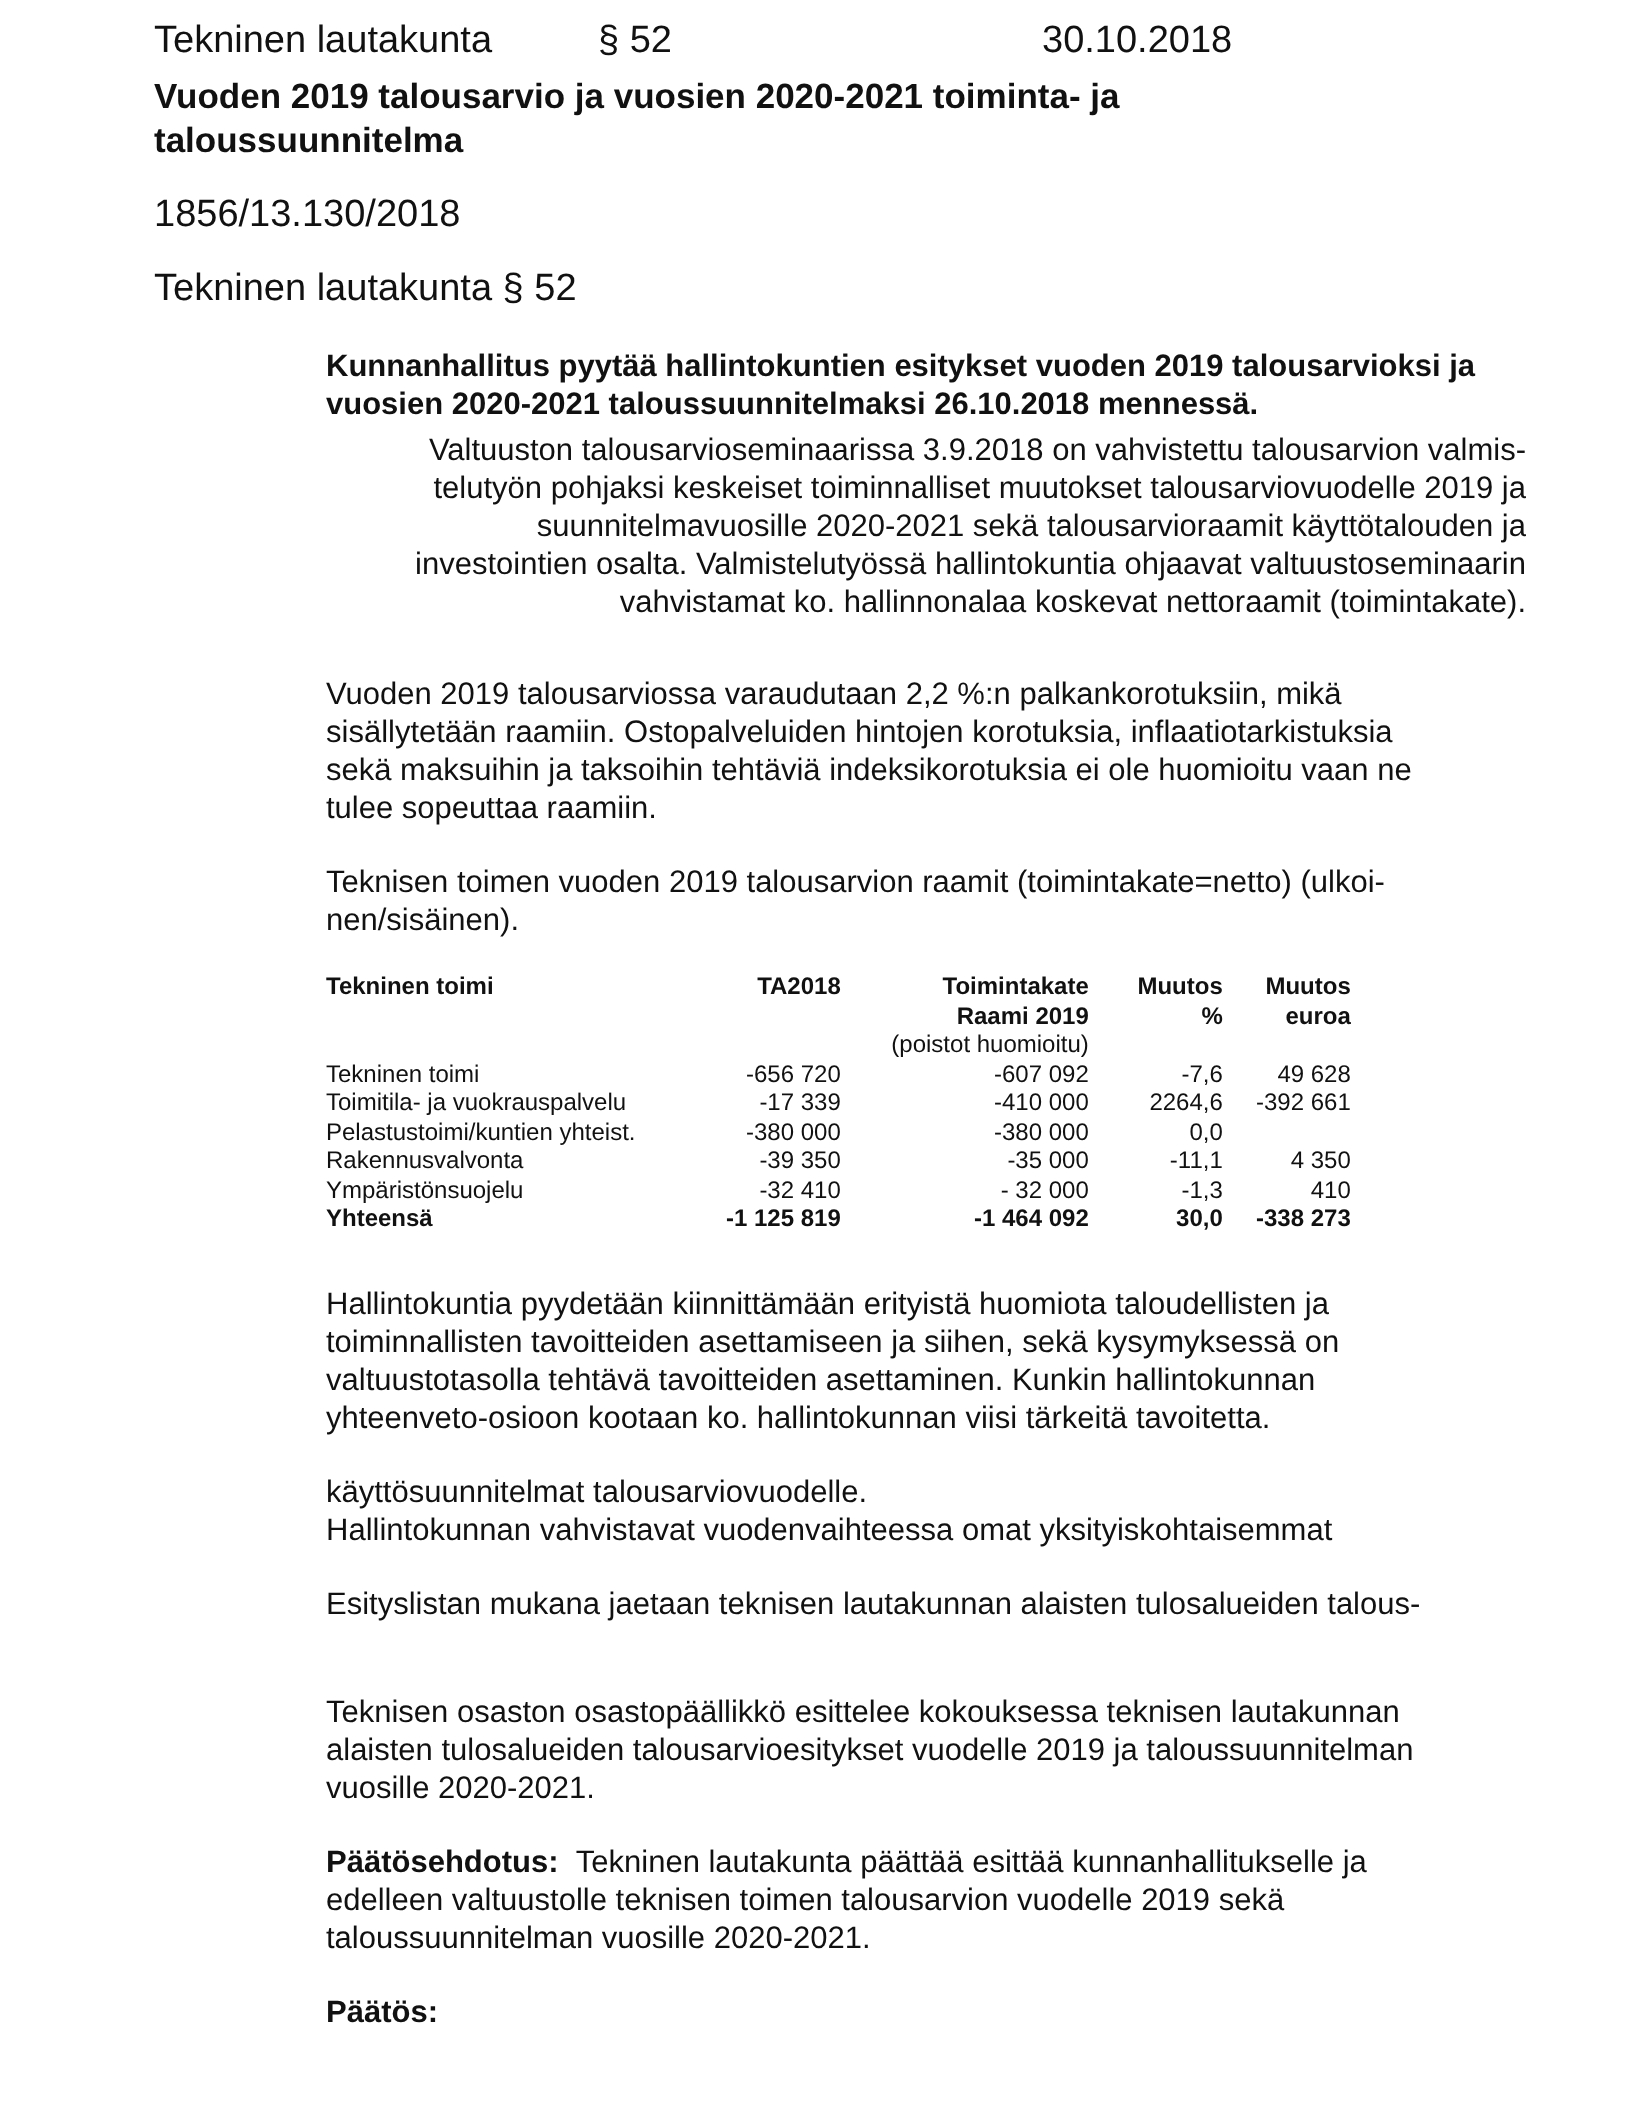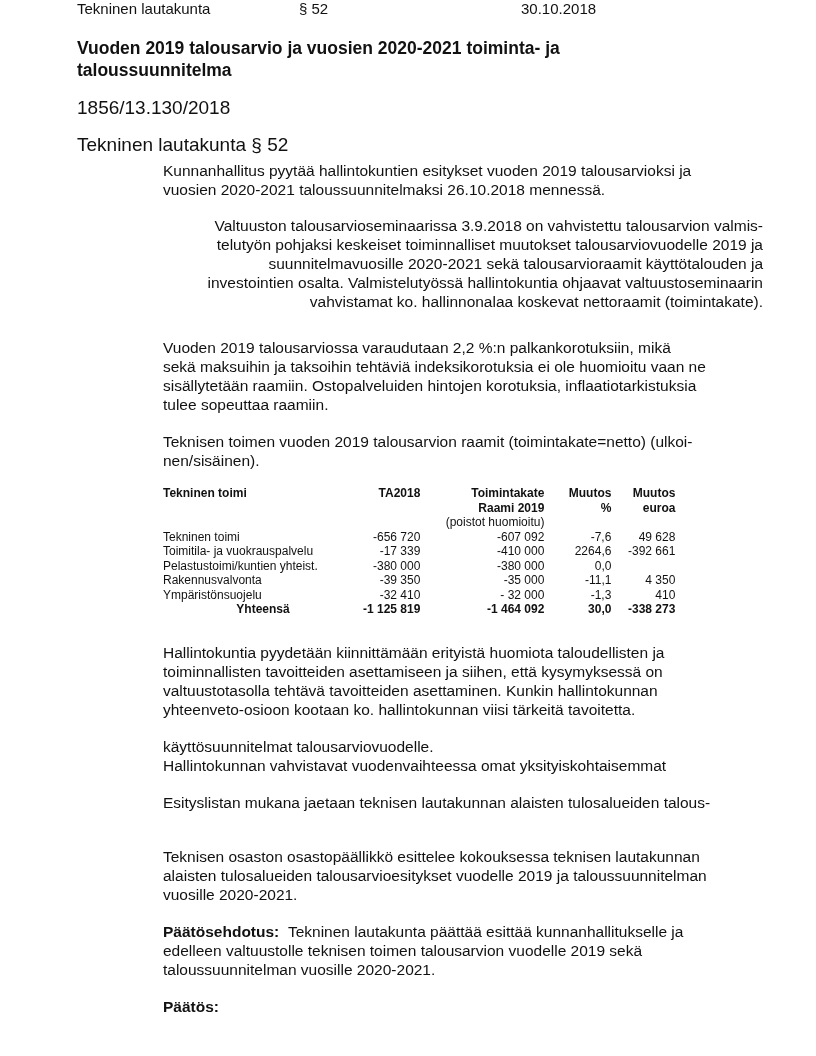--- a/index.html
+++ b/index.html
@@ -1,21 +1,21 @@
 <!DOCTYPE html>
 <html><head>
   <meta charset="utf-8">
   <style>
     html, body { margin: 0; padding: 0; background: #ffffff; }
     body {
       width: 816px; height: 1056px; position: relative; overflow: hidden;
       font-family: "Liberation Sans", sans-serif; color: #111111;
     }
     .abs { position: absolute; }
-    .hdr { top: 0px; font-size: 15px; line-height: 18px; }
+    .hdr { top: 12px; font-size: 19px; line-height: 18px; }
     .title {
       left: 77px; top: 37px; width: 620px;
       font-size: 17.5px; font-weight: bold; line-height: 22px;
     }
     .plain { font-size: 19px; line-height: 19px; }
     .para {
       left: 163px; width: 600px;
       font-size: 15.5px; line-height: 19px;
     }
     table.budget {
@@ -23,52 +23,52 @@
       border-collapse: collapse; font-size: 12px; line-height: 14.5px;
     }
     table.budget td { padding: 0; vertical-align: top; white-space: nowrap; }
     table.budget td.num { text-align: right; }
     .c1 { width: 200px; }
     .c2 { width: 56px; }
     .c3 { width: 124px; }
     .c4 { width: 67px; }
     .c5 { width: 64px; }
     tr.head td { font-weight: bold; }
-    tr.total td { font-weight: bold; text-align: center; }
+    tr.total td { font-weight: bold; }
     .label-u { font-weight: bold; }
   </style>
 </head>
 <body>
 
 <div class="abs hdr" style="left:77px;">Tekninen lautakunta</div>
 <div class="abs hdr" style="left:299px;">§ 52</div>
 <div class="abs hdr" style="left:521px;">30.10.2018</div>
 
 <div class="abs title">Vuoden 2019 talousarvio ja vuosien 2020-2021 toiminta- ja taloussuunnitelma</div>
 
 <div class="abs plain" style="left:77px; top:98px;">1856/13.130/2018</div>
 <div class="abs plain" style="left:77px; top:135px;">Tekninen lautakunta § 52</div>
 
-<div class="abs para" style="top:161px;">
+<div class="abs para" style="top:174px;font-weight:bold;">
   <div>Kunnanhallitus pyytää hallintokuntien esitykset vuoden 2019 talousarvioksi ja</div>
   <div>vuosien 2020-2021 taloussuunnitelmaksi 26.10.2018 mennessä.</div>
 </div>
 
 <div class="abs para" style="top:216px;text-align:right;">
   <div>Valtuuston talousarvioseminaarissa 3.9.2018 on vahvistettu talousarvion valmis-</div>
   <div>telutyön pohjaksi keskeiset toiminnalliset muutokset talousarviovuodelle 2019 ja</div>
   <div>suunnitelmavuosille 2020-2021 sekä talousarvioraamit käyttötalouden ja</div>
   <div>investointien osalta. Valmistelutyössä hallintokuntia ohjaavat valtuustoseminaarin</div>
   <div>vahvistamat ko. hallinnonalaa koskevat nettoraamit (toimintakate).</div>
 </div>
 
 <div class="abs para" style="top:338px;">
   <div>Vuoden 2019 talousarviossa varaudutaan 2,2 %:n palkankorotuksiin, mikä</div>
+  <div>sisällytetään raamiin. Ostopalveluiden hintojen korotuksia, inflaatiotarkistuksia</div>
   <div>sekä maksuihin ja taksoihin tehtäviä indeksikorotuksia ei ole huomioitu vaan ne</div>
-  <div>sisällytetään raamiin. Ostopalveluiden hintojen korotuksia, inflaatiotarkistuksia</div>
   <div>tulee sopeuttaa raamiin.</div>
 </div>
 
 <div class="abs para" style="top:432px;">
   <div>Teknisen toimen vuoden 2019 talousarvion raamit (toimintakate=netto) (ulkoi-</div>
   <div>nen/sisäinen).</div>
 </div>
 
 <table class="budget">
   <tbody>
@@ -133,21 +133,21 @@
     <td class="num">-1 125 819</td>
     <td class="num">-1 464 092</td>
     <td class="num">30,0</td>
     <td class="num">-338 273</td>
   </tr>
 </tbody>
   </table>
 
 <div class="abs para" style="top:643px;">
   <div>Hallintokuntia pyydetään kiinnittämään erityistä huomiota taloudellisten ja</div>
-  <div>toiminnallisten tavoitteiden asettamiseen ja siihen, että kysymyksessä on</div>
+  <div>toiminnallisten tavoitteiden asettamiseen ja siihen, sekä kysymyksessä on</div>
   <div>valtuustotasolla tehtävä tavoitteiden asettaminen. Kunkin hallintokunnan</div>
   <div>yhteenveto-osioon kootaan ko. hallintokunnan viisi tärkeitä tavoitetta.</div>
 </div>
 
 <div class="abs para" style="top:737px;">
   <div>käyttösuunnitelmat talousarviovuodelle.</div>
   <div>Hallintokunnan vahvistavat vuodenvaihteessa omat yksityiskohtaisemmat</div>
 </div>
 
 <div class="abs para" style="top:793px;">

